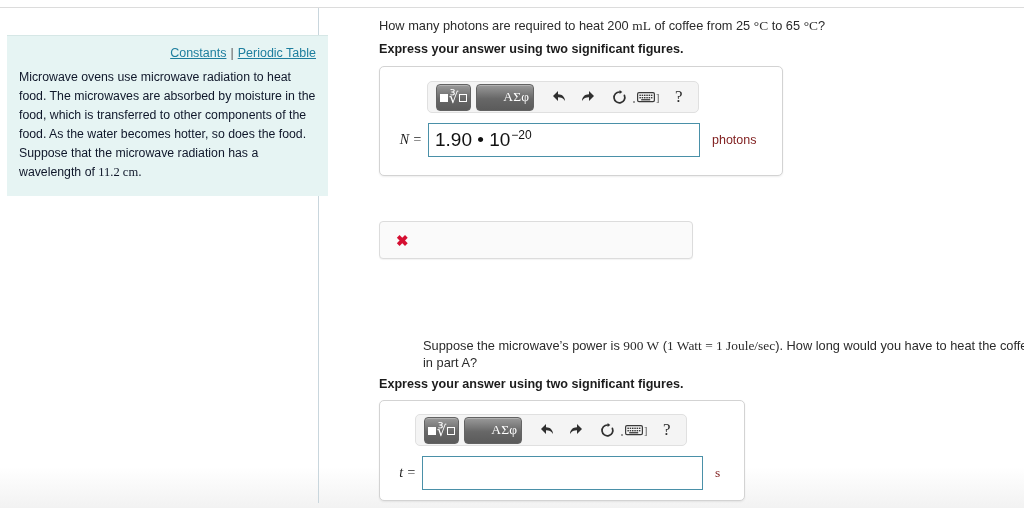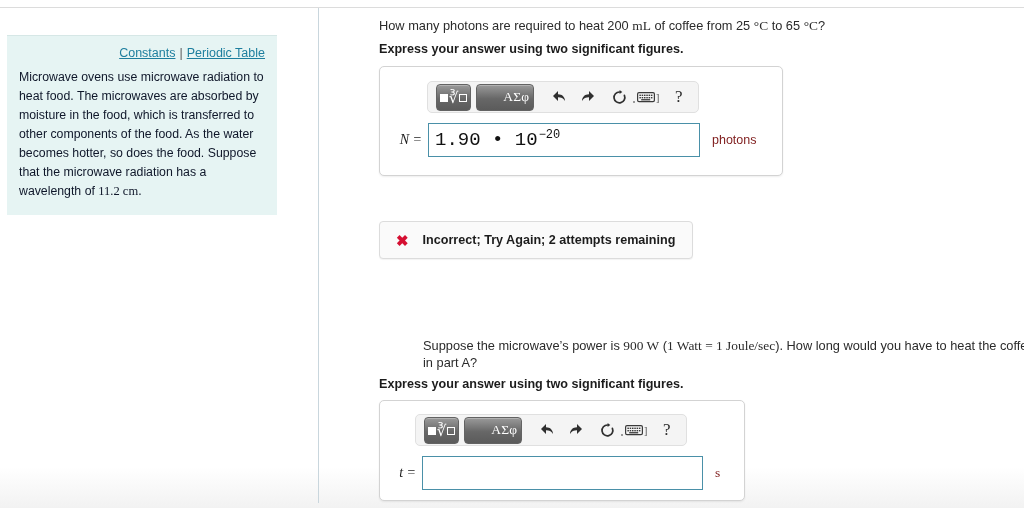--- a/index.html
+++ b/index.html
@@ -38,21 +38,21 @@
 
   
   .left-pane {
     position: absolute;
     left: 0; top: 0;
     width: 318px; height: 508px;
   }
   .info-box {
     position: absolute;
     left: 7px; top: 35px;
-    width: 270px;
+    width: 321px;
     box-sizing: border-box;
     background: #e6f4f3;
     border-top: 1px solid #d6e7e6;
     padding: 10px 12px 14px 12px;
   }
   .info-links {
     text-align: right;
     font-size: 12.5px;
     margin-bottom: 8px;
     white-space: nowrap;
@@ -214,21 +214,21 @@
     padding-right: 6px;
   }
   .ans-field {
     box-sizing: border-box;
     border: 1px solid #4a90a8;
     background: #ffffff;
     height: 34px;
     display: flex;
     align-items: center;
     padding: 0 6px;
-    font-family: Liberation Mono, monospace;
+    font-family: Liberation Sans, sans-serif;
     font-size: 19px;
     color: #111111;
   }
   #ans-field-a { width: 272px; }
   #ans-field-b { width: 281px; }
   .ans-field .sci-sup {
     font-size: 12px;
     vertical-align: super;
     position: relative;
     top: -5px;
@@ -412,21 +412,20 @@
             <span>1.90 • 10</span>
             <span class="sci-sup">−20</span>
           </div>
         <div class="unit-label">photons</div>
       </div>
     </div>
 
 
     <div class="feedback">
       <span class="xmark">✖</span>
-      <span class="feedback-text">Incorrect; Try Again; 2 attempts remaining</span>
     </div>
 
 
     <div class="q-text" id="q-text-b"><span>Suppose the microwave’s power is </span><span class="mathr">900 W</span><span> (</span><span class="mathr">1 Watt = 1 Joule/sec</span><span>). How long would you have to heat the coffee in part A?</span></div>
 
     <div class="instruction" id="instruction-b">Express your answer using two significant figures.</div>
 
     <div class="ans-box" id="ans-box-b">
 
       <div class="tool-strip" id="tool-strip-b">

